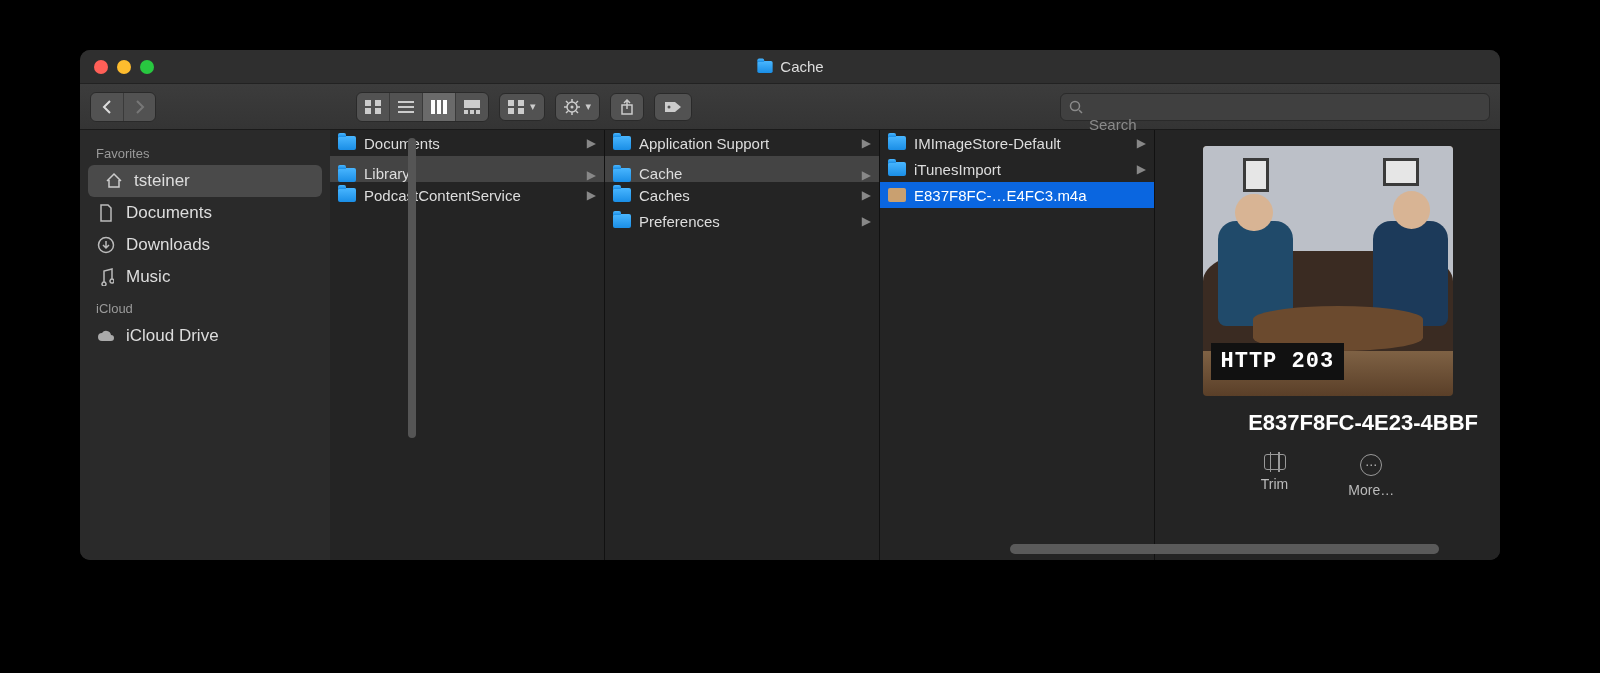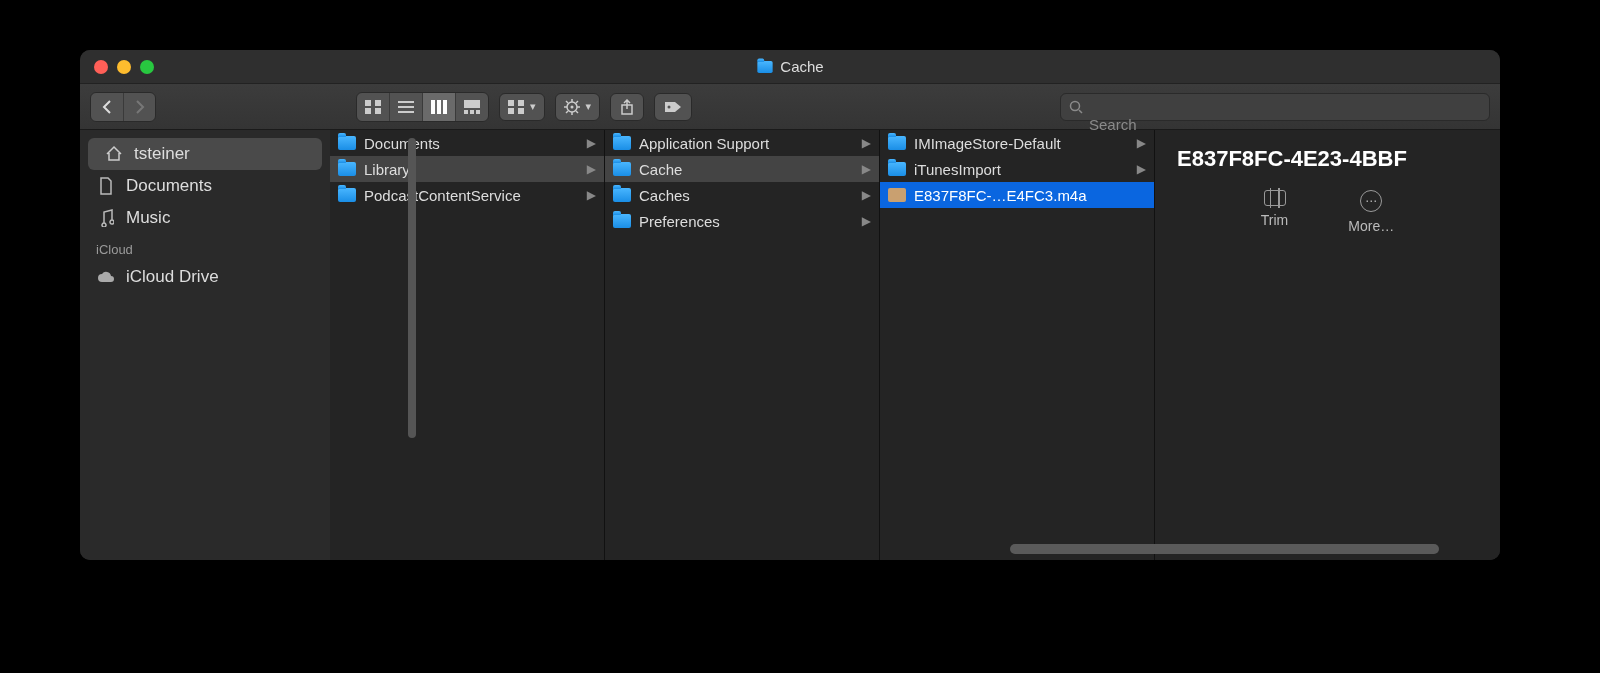--- a/index.html
+++ b/index.html
@@ -103,21 +103,21 @@
     border-right: 1px solid #111;
     overflow-y: auto; padding-top: 0;
   }
   .row {
     display: flex; align-items: center; gap: 8px;
     height: 26px; padding: 0 8px;
     color: #ddd; font-size: 15px;
   }
   .row .label { flex: 1; white-space: nowrap; overflow: hidden; text-overflow: ellipsis; }
   .row .chev { color: #888; font-size: 12px; }
-  .row.path { background: #444; }
+  .row.path { background: #444; align-items: flex-end; }
   .row.selected { background: #0a66e0; color: #fff; }
   .folder-ico {
     width: 18px; height: 14px;
     background: linear-gradient(#49b6ff,#1a8ee6);
     border-radius: 2px; position: relative;
   }
   .folder-ico::before {
     content:""; position:absolute; left:0; top:-3px; width:8px; height:4px;
     background: linear-gradient(#49b6ff,#1a8ee6); border-radius: 2px 2px 0 0;
   }
@@ -164,21 +164,21 @@
   }
   .thumb .head1 { left:13%; bottom:66%; }
   .thumb .head2 { right:9%; bottom:67%; }
   .thumb .caption-box {
     position:absolute; left:8px; bottom:16px;
     padding:6px 10px; background:#111;
     color:#fff; font-family: "Courier New", monospace;
     font-weight: bold; font-size: 22px; letter-spacing: 1px;
   }
   .preview-name {
-    color:#fff; font-size:22px; font-weight:600; text-align:left;
+    color:#fff; font-size:22px; font-weight:600; text-align:right;
     width:100%;
   }
   .preview-actions {
     display:flex; gap:60px; margin-top:4px;
   }
   .pact { display:flex; flex-direction:column; align-items:center; gap:6px; color:#bbb; font-size:14px; }
   .pact .circ {
     width:22px; height:22px; border:1.5px solid #999; border-radius:50%;
     display:flex; align-items:center; justify-content:center; font-size:12px;
   }
@@ -327,36 +327,46 @@
           <circle cx="6" cy="6" r="4.5" fill="none" stroke="#8a8a8a" stroke-width="1.5"></circle>
           <line x1="10" y1="10" x2="13" y2="13" stroke="#8a8a8a" stroke-width="1.5"></line>
         </svg>
       <input type="text" placeholder="Search" style="">
     </div>
   </div>
 
   <div class="main">
 
     <div class="sidebar">
+      <div class="sb-section">Favorites</div>
 
       <div class="sb-item selected">
         <span class="sb-ico">
             <svg width="18" height="18">
               <path d="M2 9 L9 2 L16 9 M4 8 v7 h10 v-7" fill="none" stroke="#ccc" stroke-width="1.5"></path>
             </svg>
           </span>
         <span>tsteiner</span>
       </div>
       <div class="sb-item">
         <span class="sb-ico">
             <svg width="16" height="18">
               <path d="M3 1 h7 l3 3 v13 h-10 z" fill="none" stroke="#bbb" stroke-width="1.5"></path>
             </svg>
           </span>
         <span>Documents</span>
+      </div>
+      <div class="sb-item">
+        <span class="sb-ico">
+            <svg width="18" height="18">
+              <circle cx="9" cy="9" r="7.5" fill="none" stroke="#bbb" stroke-width="1.5"></circle>
+              <path d="M9 5 v6 M6 9 l3 3 l3 -3" fill="none" stroke="#bbb" stroke-width="1.5"></path>
+            </svg>
+          </span>
+        <span>Downloads</span>
       </div>
       <div class="sb-item">
         <span class="sb-ico">
             <svg width="16" height="18">
               <path d="M6 14 a2 2 0 1 0 0.01 0 M6 14 V3 l8 -2 v10 a2 2 0 1 0 0.01 0" fill="none" stroke="#bbb" stroke-width="1.5"></path>
             </svg>
           </span>
         <span>Music</span>
       </div>
 
@@ -426,20 +436,32 @@
           <span class="label">iTunesImport</span>
           <span class="chev">▶</span>
         </div>
         <div class="row selected">
           <span class="file-ico"></span>
           <span class="label">E837F8FC-…E4FC3.m4a</span>
         </div>
       </div>
 
       <div class="preview">
+        <div class="thumb">
+          <div class="wall"></div>
+          <div class="frame" style="left:40px"></div>
+          <div class="frame" style="left:180px; width:36px; height:28px"></div>
+          <div class="sofa"></div>
+          <div class="p1"></div>
+            <div class="head1"></div>
+          <div class="p2"></div>
+            <div class="head2"></div>
+          <div class="table"></div>
+          <div class="caption-box">HTTP 203</div>
+        </div>
         <div class="preview-name">E837F8FC-4E23-4BBF</div>
         <div class="preview-actions">
           <div class="pact">
             <div class="trim"></div>
             <span>Trim</span>
           </div>
           <div class="pact">
             <div class="circ">⋯</div>
             <span>More…</span>
           </div>

